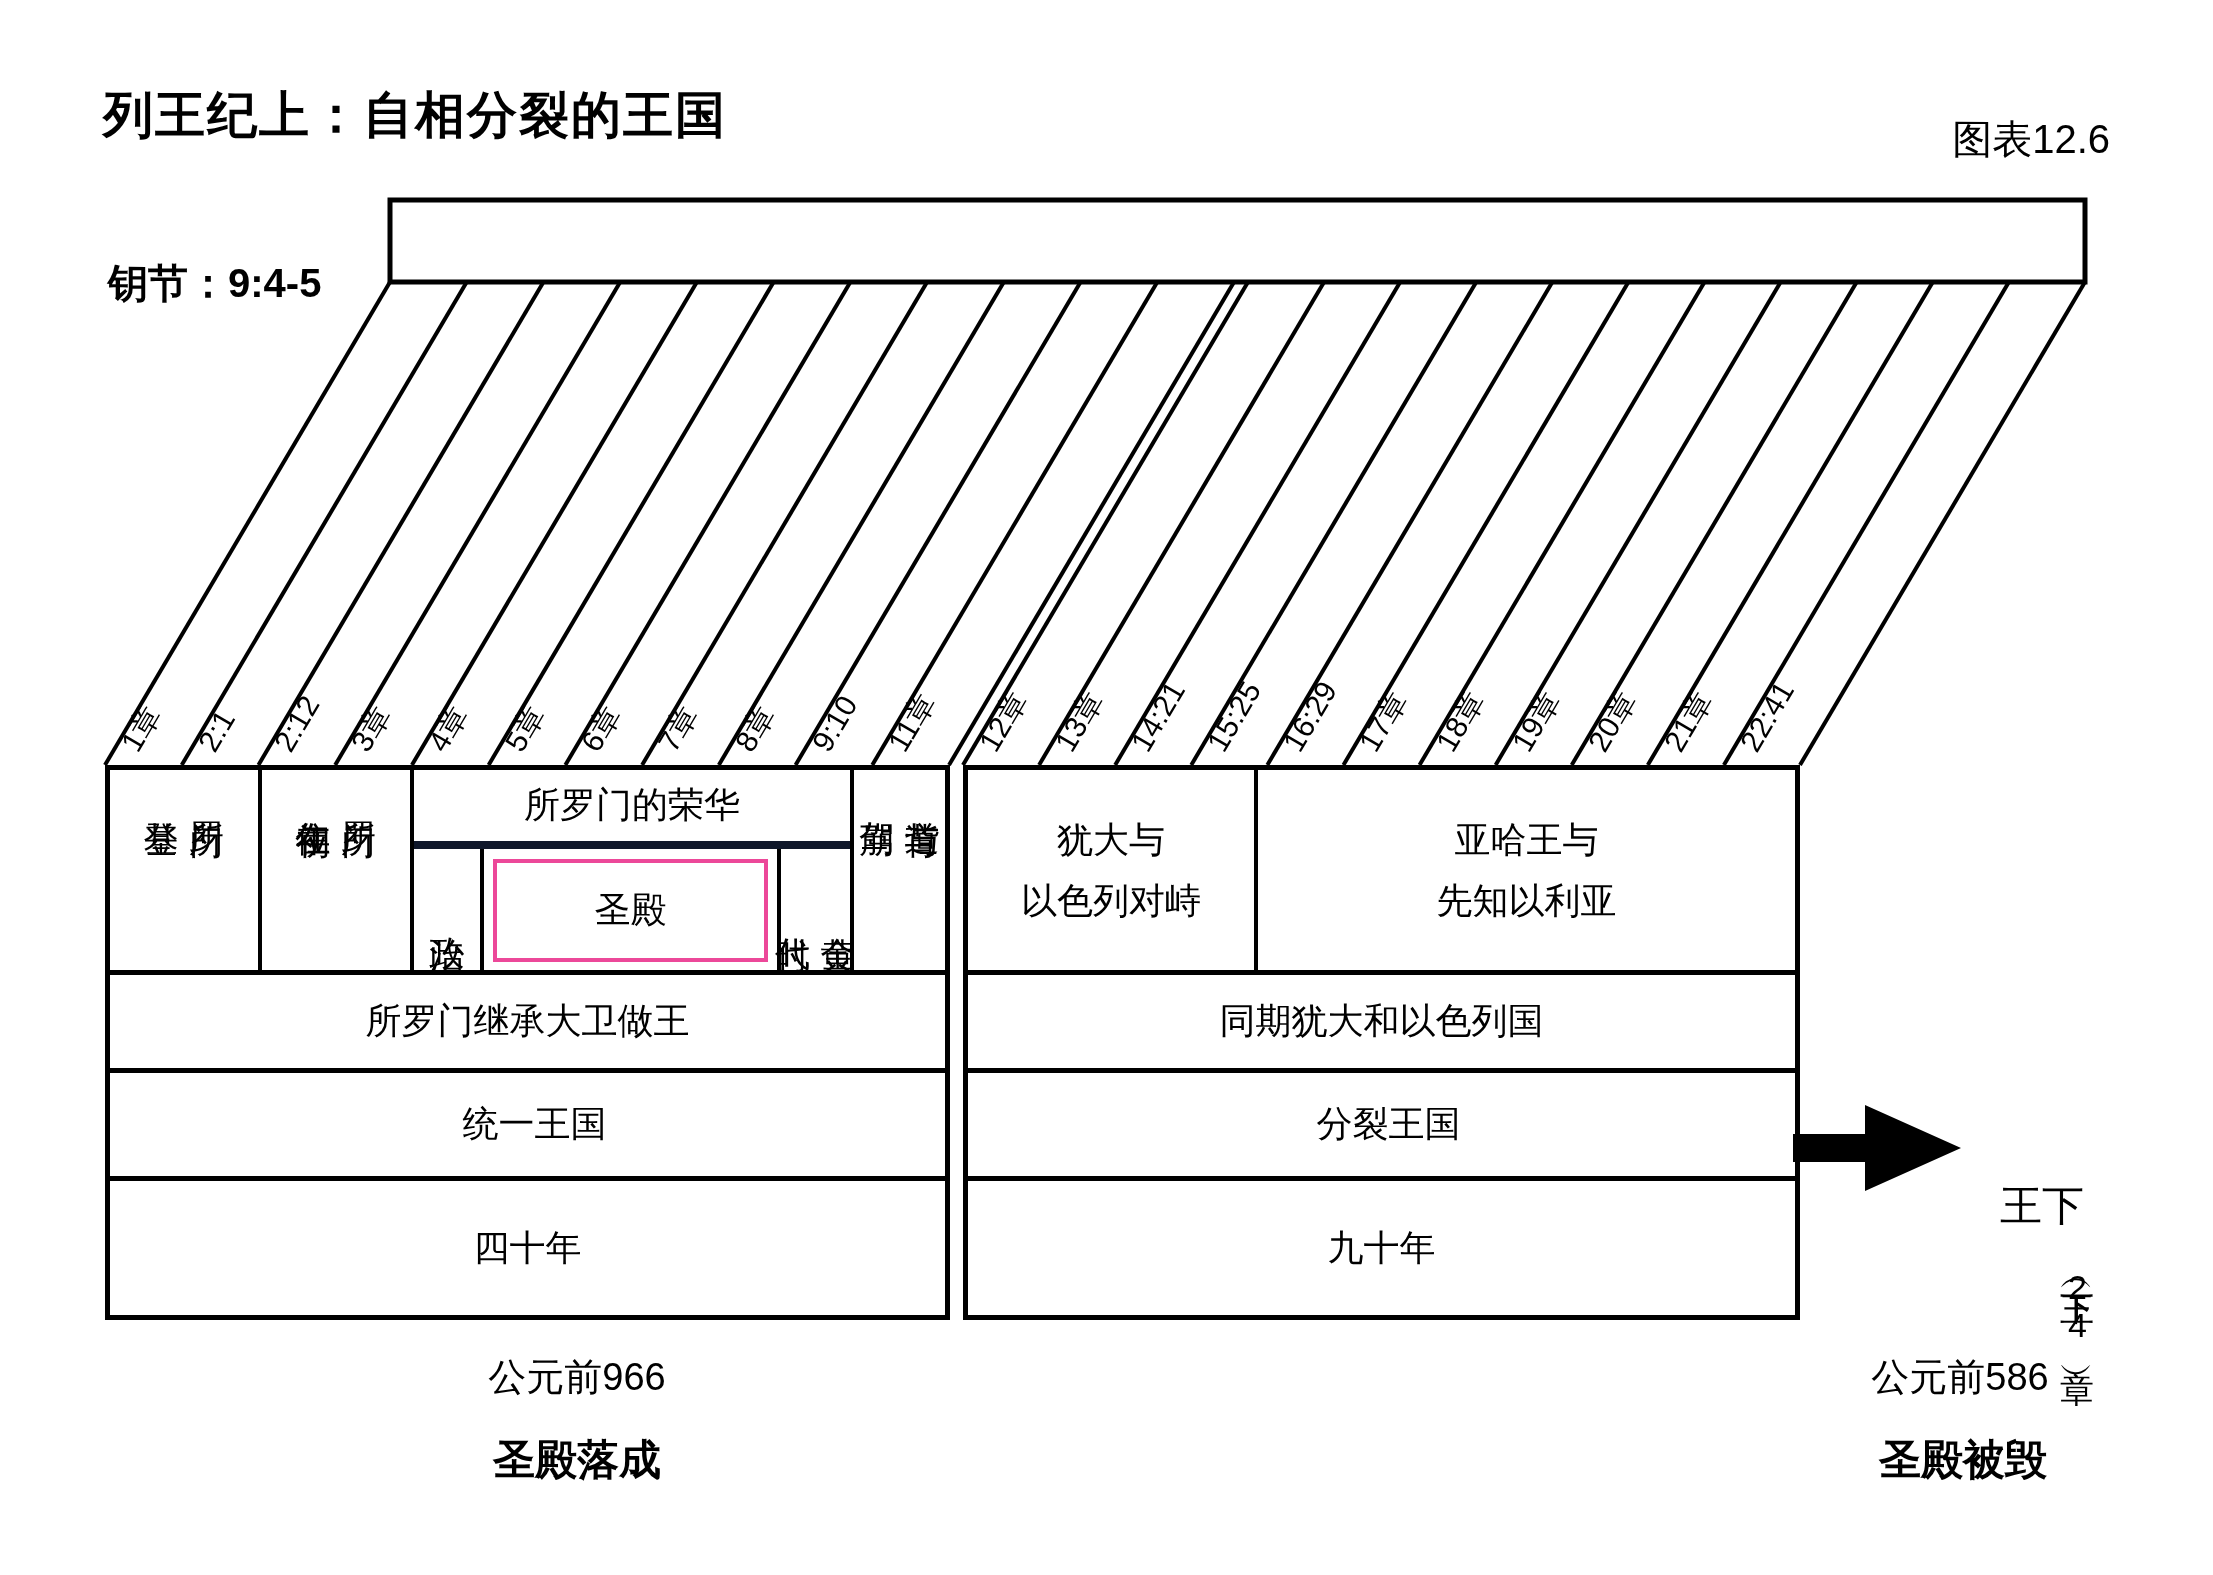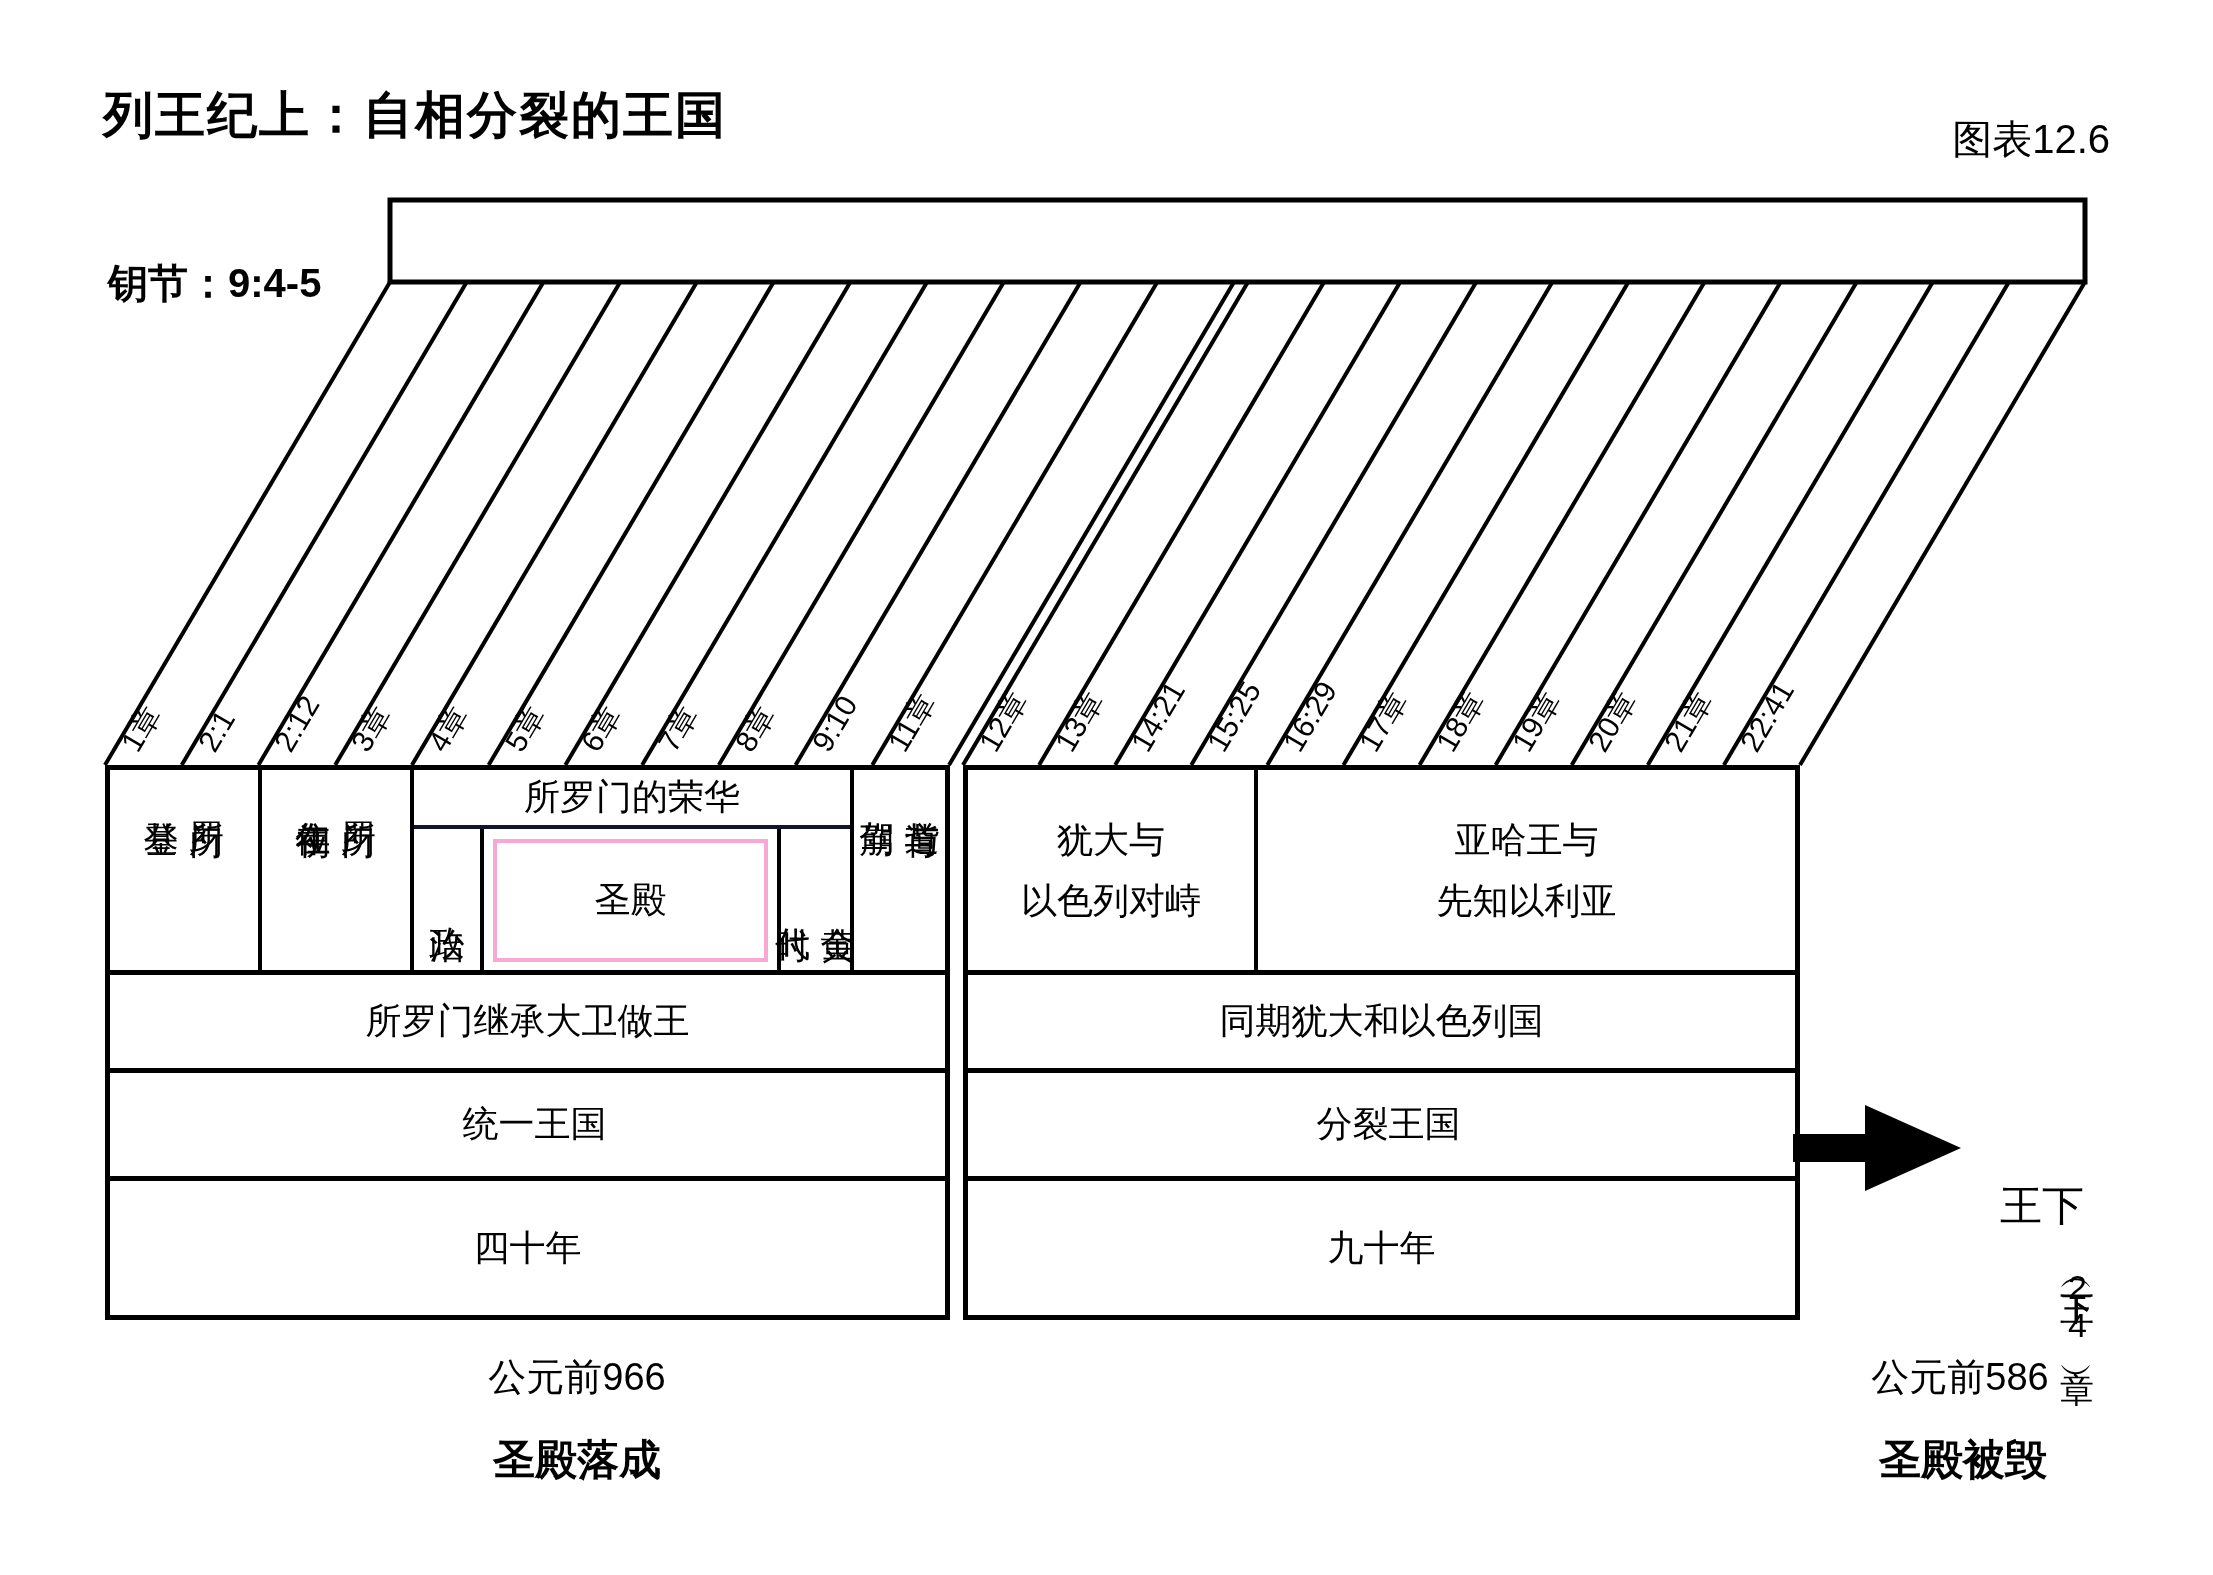--- a/index.html
+++ b/index.html
@@ -64,29 +64,29 @@
   .cellD { flex: 1; border-left: 4px solid #000; }
 
   .vcell { display: flex; justify-content: center; align-items: flex-start; padding-top: 24px; }
   .vcell.centered { align-items: center; padding-top: 0; }
   .vtext {
     writing-mode: vertical-rl; text-orientation: upright;
     white-space: pre-line; font-size: 35px; line-height: 1.3;
   }
 
   .glory-hdr {
-    height: 59px; border-bottom: 4px solid #0f172a;
+    height: 79px; border-bottom: 8px solid #0f172a;
     display: flex; align-items: center; justify-content: center;
     font-size: 36px; white-space: nowrap;
   }
   .glory-sub { flex: 1; display: flex; min-height: 0; }
   .cell-politics { width: 70px; border-right: 4px solid #000; }
   .temple-wrap { flex: 1; display: flex; padding: 10px 9px 8px 9px; }
   .temple-box {
-    flex: 1; border: 4px solid #f9a8d4;
+    flex: 1; border: 4px solid #ec4899;
     display: flex; align-items: center; justify-content: center;
     font-size: 36px; white-space: nowrap;
   }
   .cell-golden { width: 73px; border-left: 4px solid #000; }
 
   
   .cellE { width: 290px; border-right: 4px solid #000; }
   .cellF { flex: 1; border-radius: 19px; }
   .two-line {
     display: flex; align-items: center; justify-content: center;

